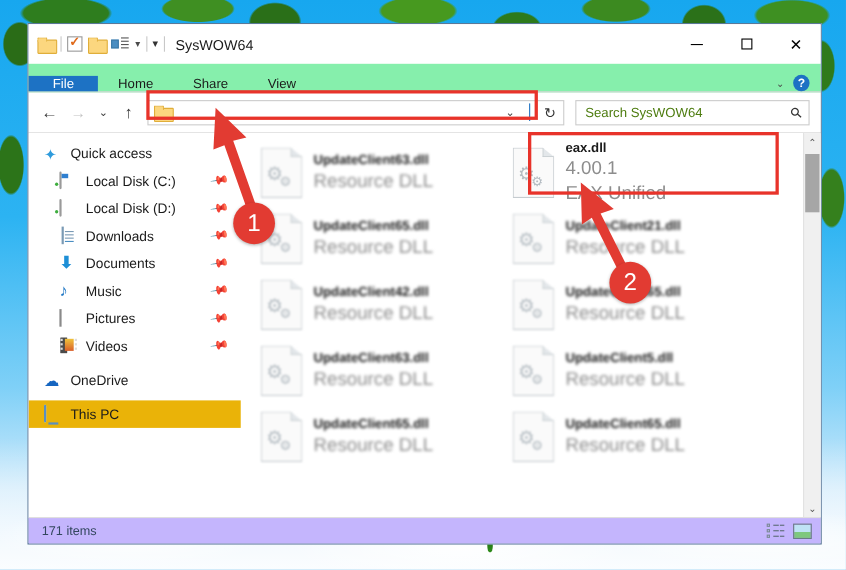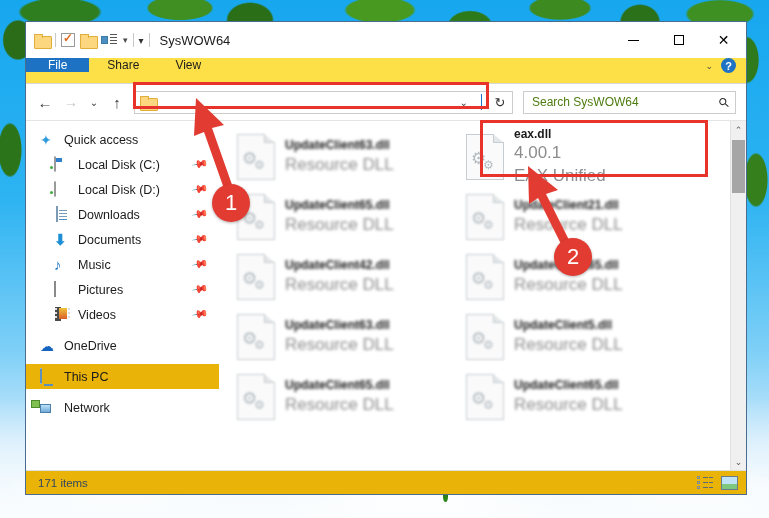--- a/index.html
+++ b/index.html
@@ -83,21 +83,21 @@
   .winbtns { margin-left: auto; display: flex; height: 36px; }
   .winbtn {
     width: 45px; height: 36px; display: flex; align-items: center; justify-content: center;
     font-size: 14px; color: #000;
   }
   .glyph-min { width:11px; height:1px; background:#000; }
   .glyph-max { width:10px; height:10px; border:1px solid #000; }
 
   
   .tabbar {
-    height: 26px; background: #fde047; display: flex; align-items: flex-start;
+    height: 26px; background: #86efac; display: flex; align-items: flex-end;
     border-bottom: 1px solid #d8d8d8; flex: none; position: relative;
   }
   .tab {
     padding: 0 18px; display: flex; align-items: center; font-size: 12px; color: #1b1b1b;
   }
   .tab.file { background: #1d72c4; color: #fff; padding: 0 22px; }
   .tabbar .right { margin-left: auto; display:flex; align-items:center; gap:8px; padding-right:10px; }
   .help-ico {
     width: 15px; height: 15px; border-radius: 50%; background: #1d72c4; color:#fff;
     font-size: 11px; font-weight: bold; display:flex; align-items:center; justify-content:center;
@@ -204,21 +204,21 @@
     position:absolute; right:0; top:0; bottom:0; width: 16px; background:#f0f0f0;
     border-left:1px solid #e2e2e2;
   }
   .vscroll .arr { height:17px; display:flex; align-items:center; justify-content:center;
                   font-size:9px; color:#5a5a5a; }
   .vscroll .arr.down { position:absolute; bottom:0; left:0; right:0; }
   .vscroll .thumb { position:absolute; left:1px; right:1px; top:19px; height:53px; background:#a6a6a6; }
 
   
   .statusbar {
-    height: 24px; background:#eab308; border-top:1px solid #dfdfdf; display:flex; align-items:center;
+    height: 24px; background:#c4b5fd; border-top:1px solid #dfdfdf; display:flex; align-items:center;
     padding: 0 8px 0 12px; flex:none;
   }
   .status-text { font-size: 11.5px; color:#33475e; }
   .viewbtns { margin-left:auto; display:flex; align-items:center; gap: 8px; }
   .vb-details { width:16px; height:13px; position:relative; }
   .vb-details .dot { position:absolute; left:0; width:3px; height:3px; border:1px solid #7a8a96; }
   .vb-details .bar { position:absolute; left:6px; height:1px; background:#5a6a76; }
   .vb-tiles { width:17px; height:14px; border:1px solid #6a7a86; background:linear-gradient(#bfe3f5 55%, #7ec87e 55%); }
 
   
@@ -271,20 +271,21 @@
         </div>
       <div class="winbtn">
           <span class="glyph-max"></span>
         </div>
       <div class="winbtn close">✕</div>
     </div>
   </div>
 
   <div class="tabbar">
     <div class="tab file">File</div>
+    <div class="tab">Home</div>
     <div class="tab">Share</div>
     <div class="tab">View</div>
     <div class="right">
       <span class="caret">⌄</span>
       <span class="help-ico">?</span>
     </div>
   </div>
 
   <div class="addrrow">
     <span class="navbtn">←</span>
@@ -347,24 +348,20 @@
         <span class="lbl">Videos</span>
         <span class="pin">📌</span>
       </div>
       <div class="navitem" style="margin-top:6px">
         <span class="ni ic-cloud">☁</span>
         <span class="lbl">OneDrive</span>
       </div>
       <div class="navitem sel" style="margin-top:6px">
         <span class="ni"><span class="ic-pc"></span></span>
         <span class="lbl">This PC</span>
-      </div>
-      <div class="navitem" style="margin-top:6px">
-        <span class="ni"><span class="ic-net"></span></span>
-        <span class="lbl">Network</span>
       </div>
     </div>
 
     <div class="filepane">
       <div class="grid" id="filegrid">
           <div class="fileitem blurred">
             <div class="fileicon">
               <span class="sheet"></span>
               <span class="fold"></span>
               <span class="gears">⚙<span class="g2">⚙</span></span>

